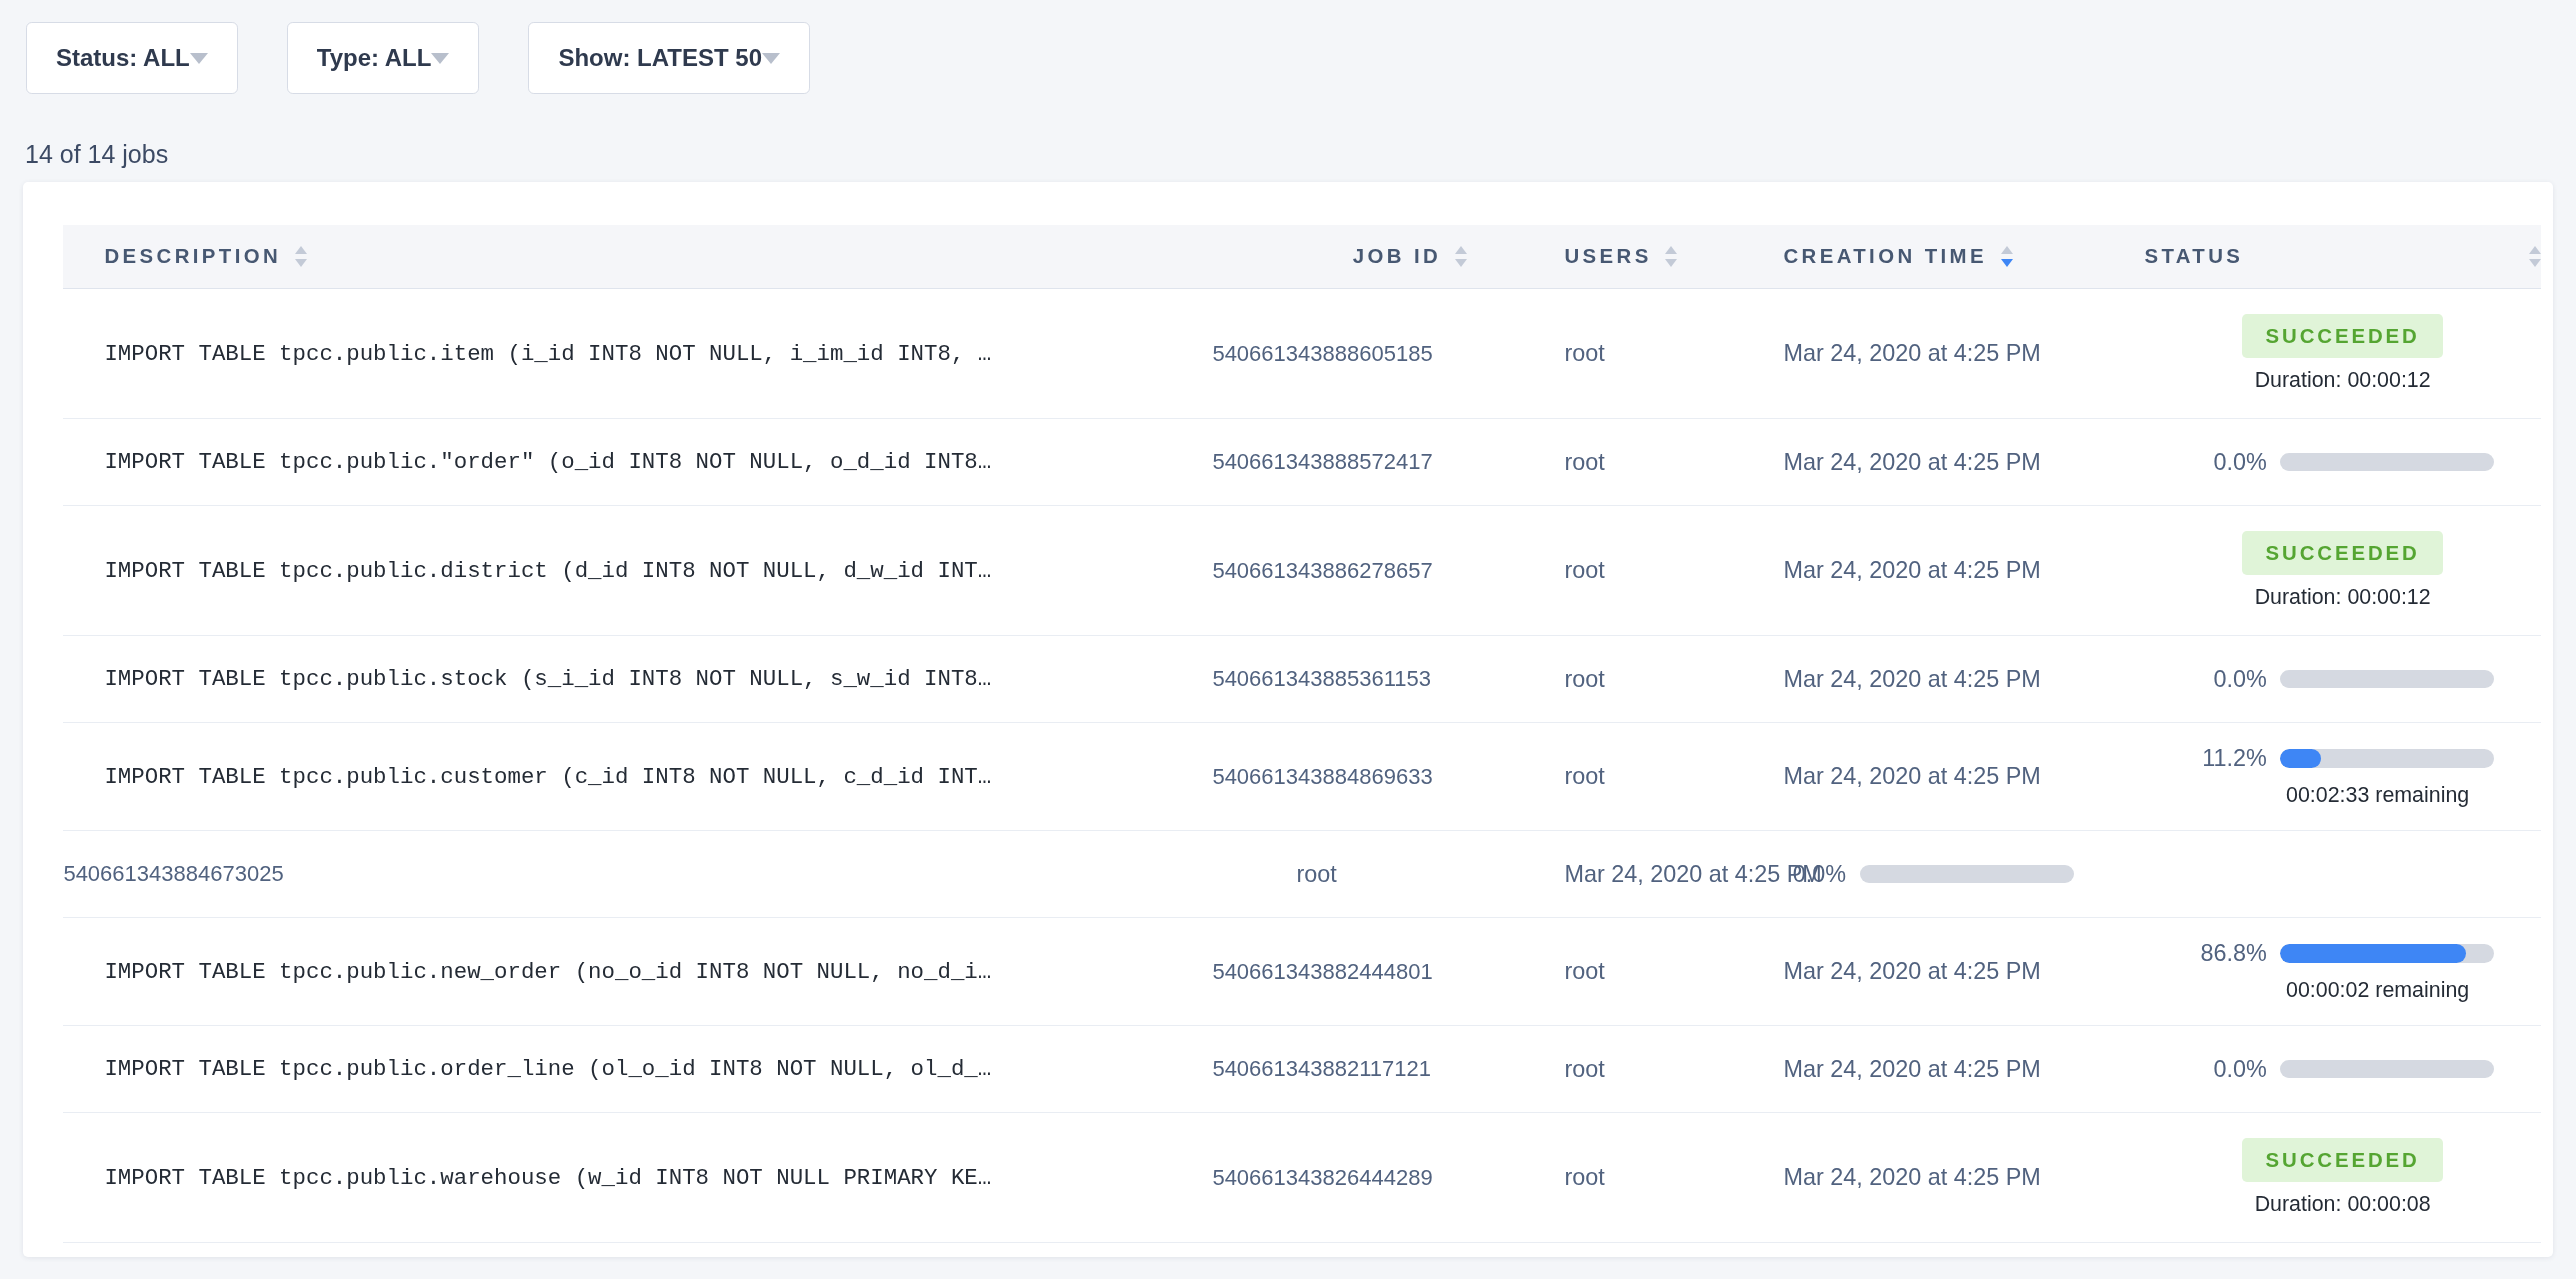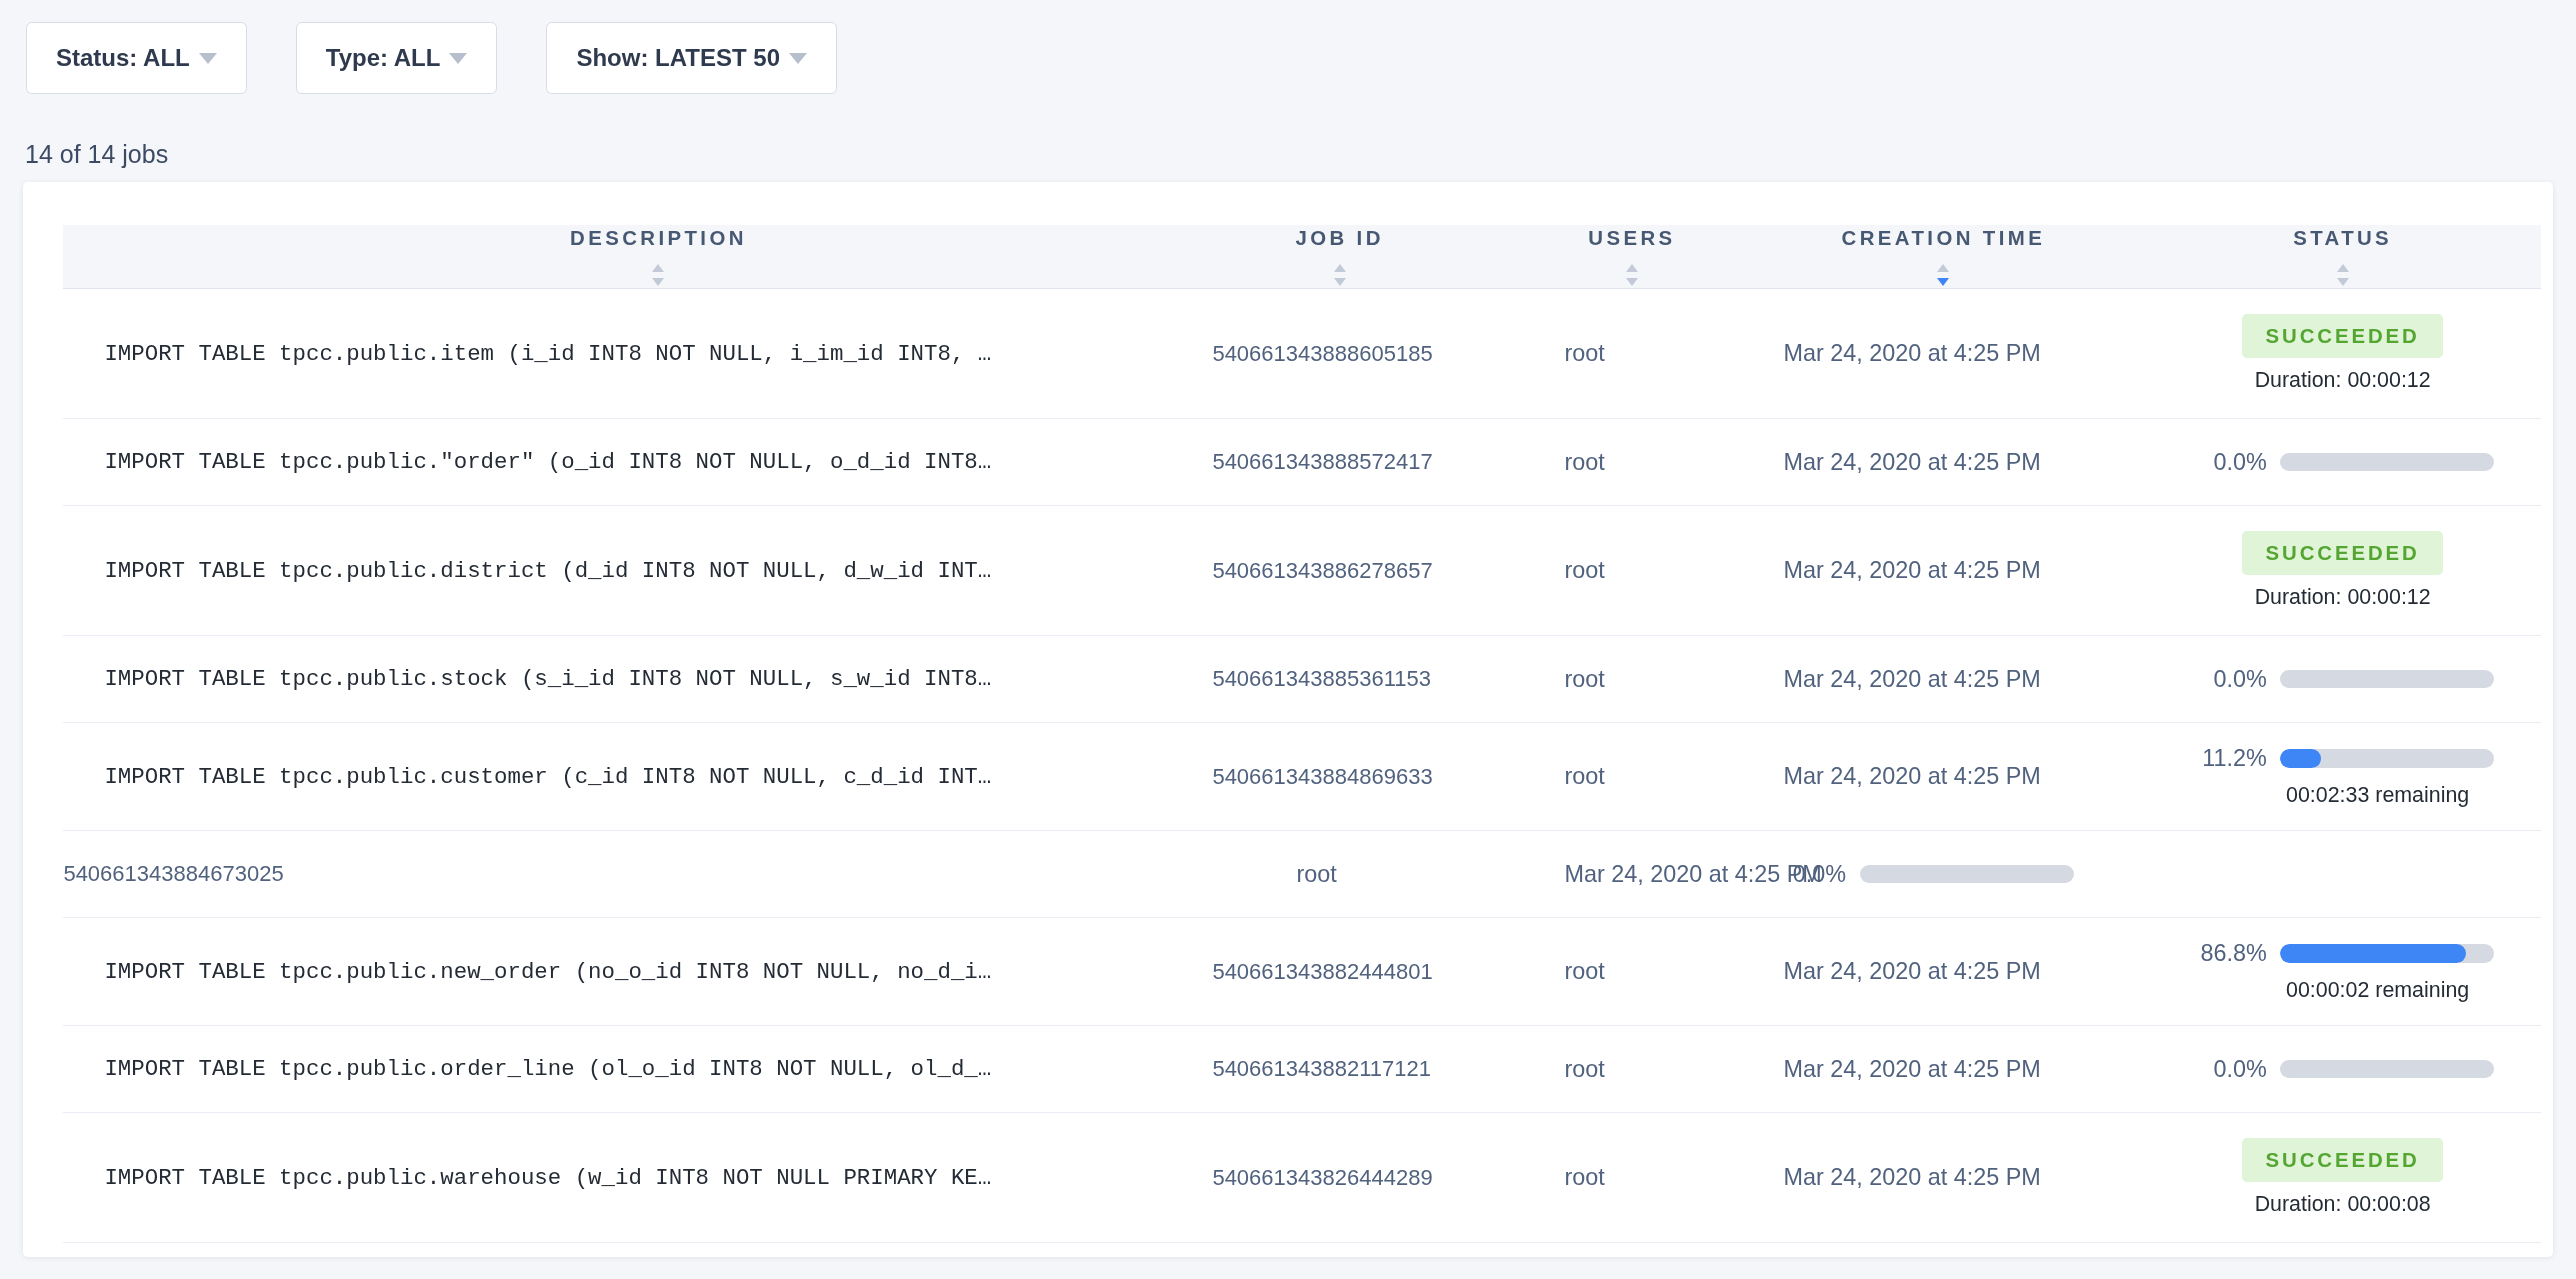--- a/index.html
+++ b/index.html
@@ -7,21 +7,21 @@
   .screen {
     position:relative;
     width:2576px; height:1279px;
     overflow:hidden;
     background:#f4f6f9;
     font-family:"Liberation Sans","DejaVu Sans",sans-serif;
   }
   
   .filters { display:flex; gap:49px; padding:22.4px 0 0 26px; }
   .dropdown {
-    display:inline-flex; align-items:center; gap:9px;
+    display:inline-flex; align-items:center; gap:0;
     height:72px; padding:0 29px;
     background:#ffffff;
     border:1.9px solid #d7dce6; border-radius:5.8px;
     font-family:inherit;
     font-size:24px; font-weight:700; color:#2f3a4e;
     cursor:pointer;
   }
   .caret {
     width:0; height:0;
     border-left:9.7px solid transparent;
@@ -49,21 +49,20 @@
   .thead {
     min-height:64px;
     background:#f5f6f9;
     border-bottom:1.9px solid #dfe4ed;
   }
   .th {
     display:flex; align-items:center; gap:13.6px;
     font-size:20.4px; font-weight:700; letter-spacing:3.4px;
     color:#475872;
     cursor:pointer;
-    flex-direction:column;
   }
   .th.c-desc   { padding-left:41px; }
   .th.c-jobid  { justify-content:flex-end; padding-right:13.6px; }
   .th.c-users  { padding-left:84px; }
   .th.c-time   { padding-left:84px; }
   .th.c-status { padding-left:41px;justify-content:space-between; }
   .sort-arrows { display:flex; flex-direction:column; gap:5.8px; }
   .arr-up {
     width:0; height:0;
     border-left:6.8px solid transparent; border-right:6.8px solid transparent;

